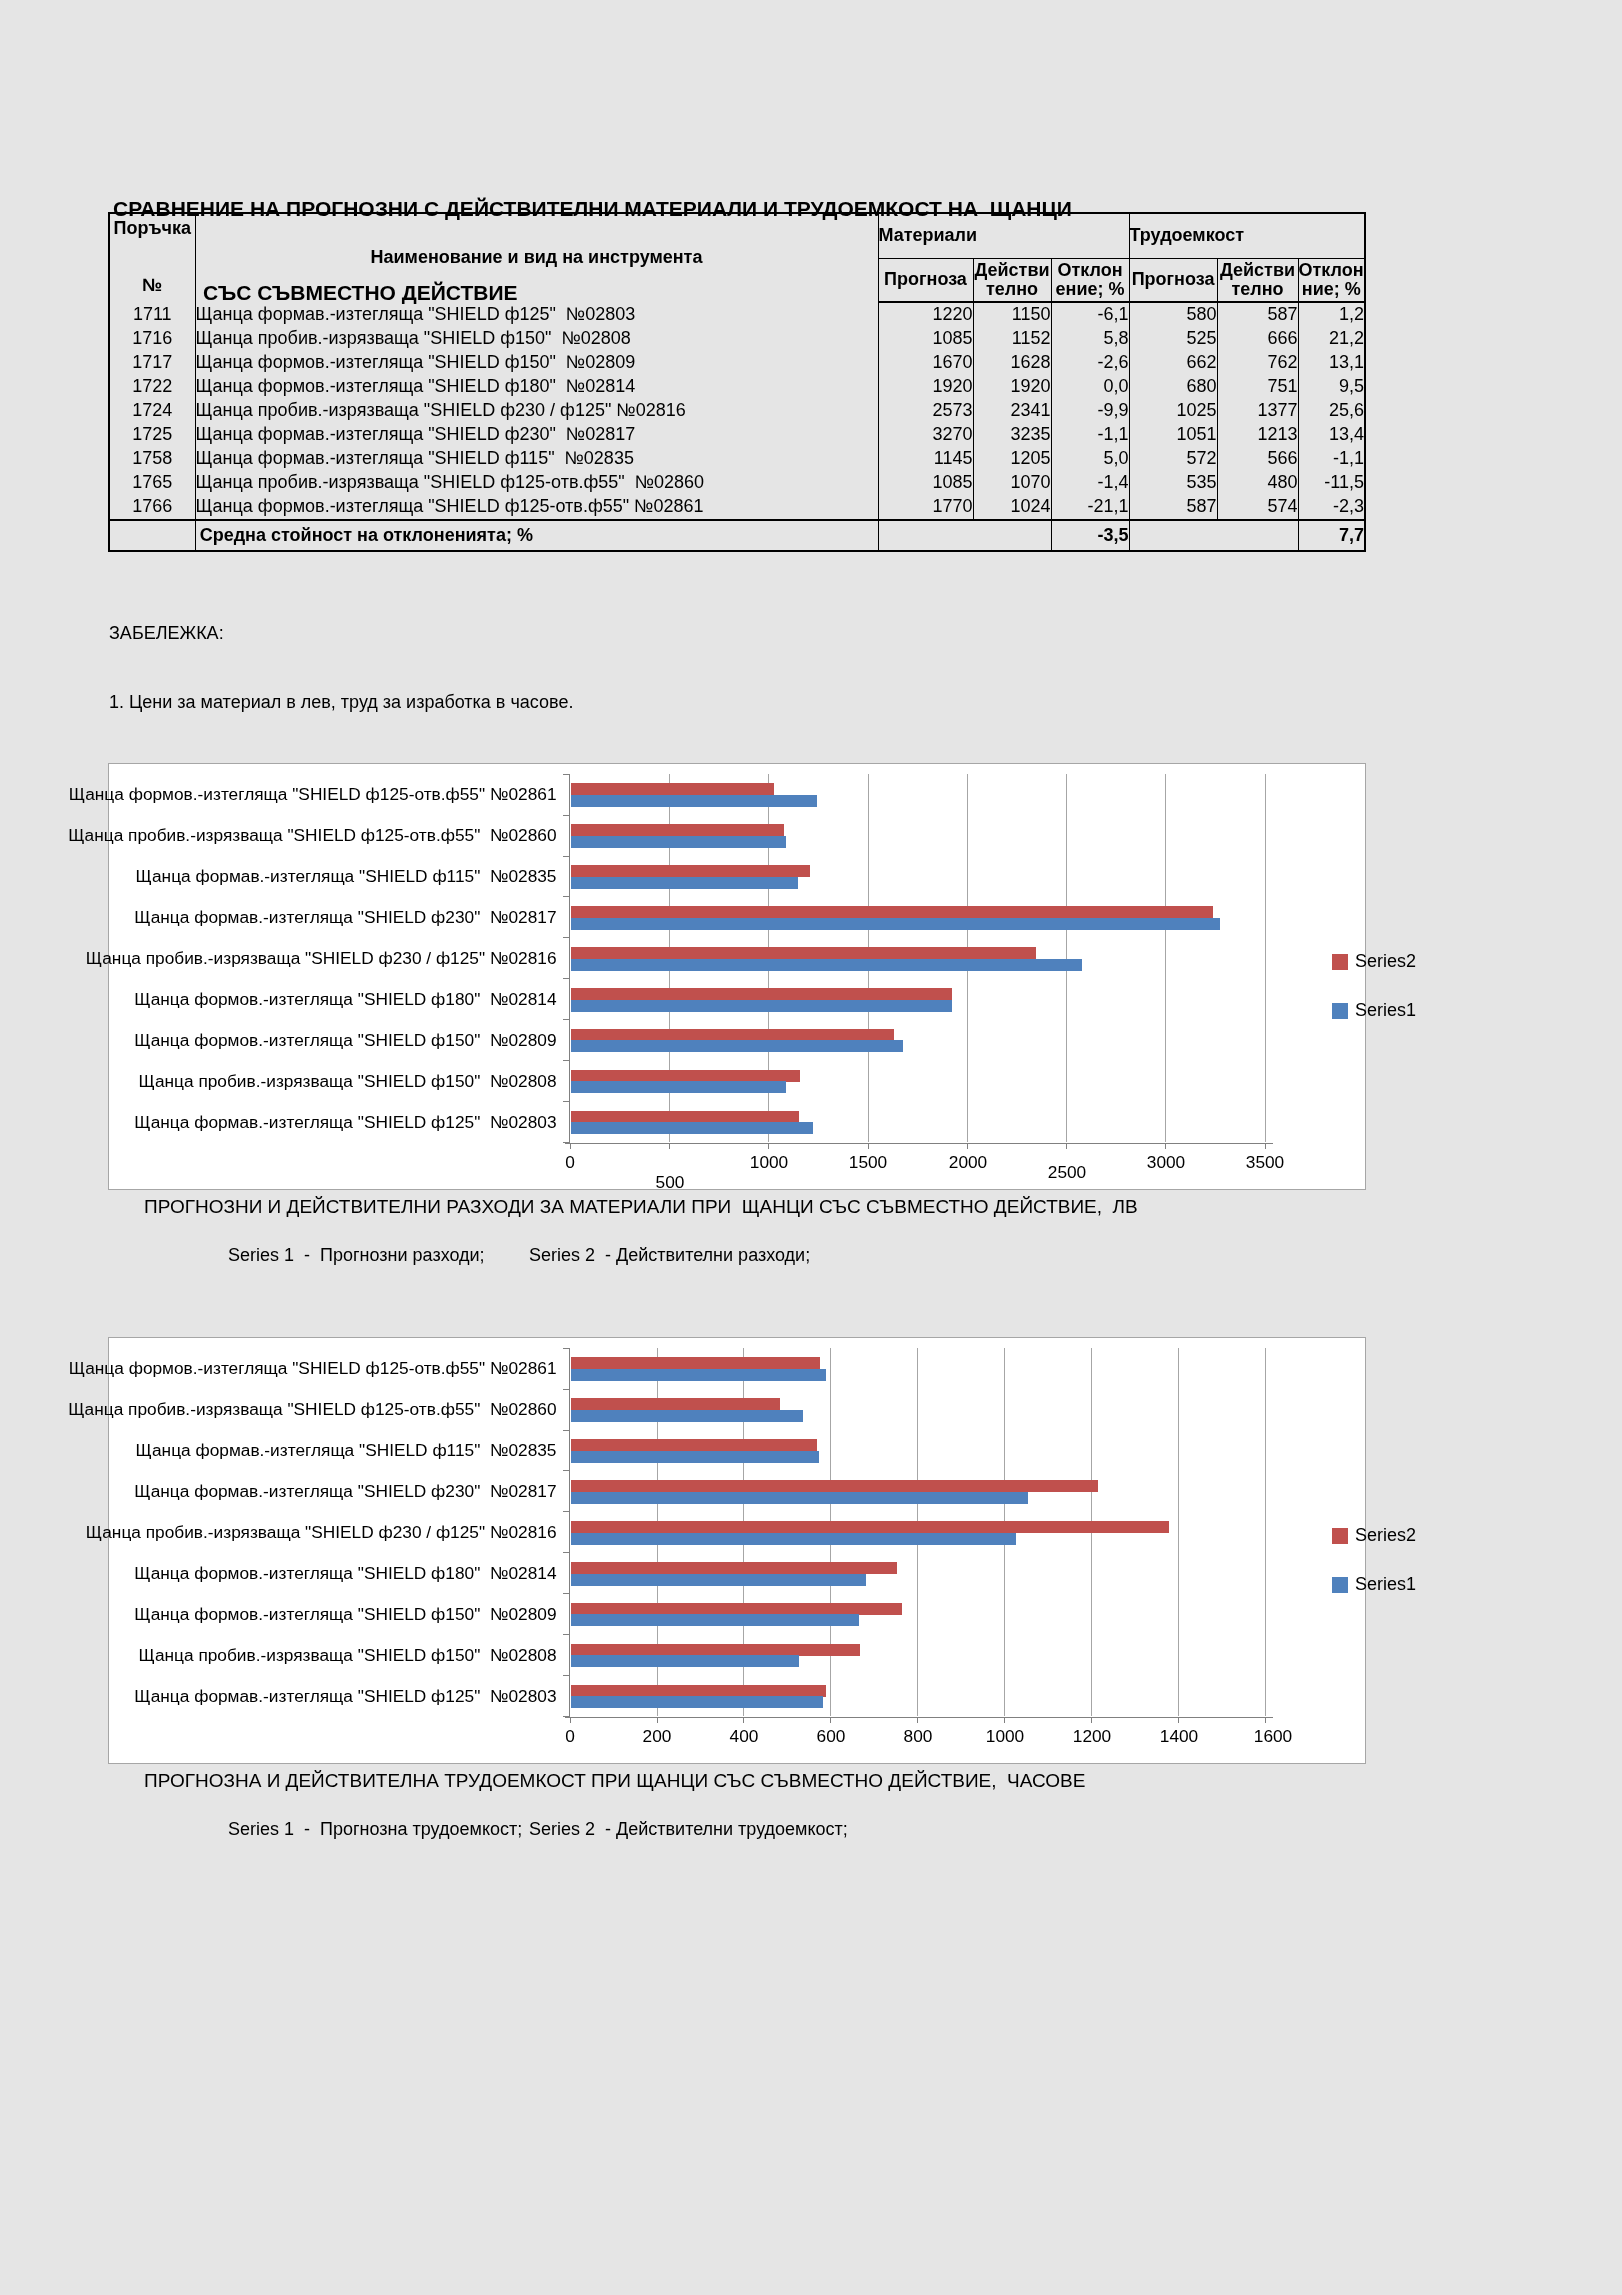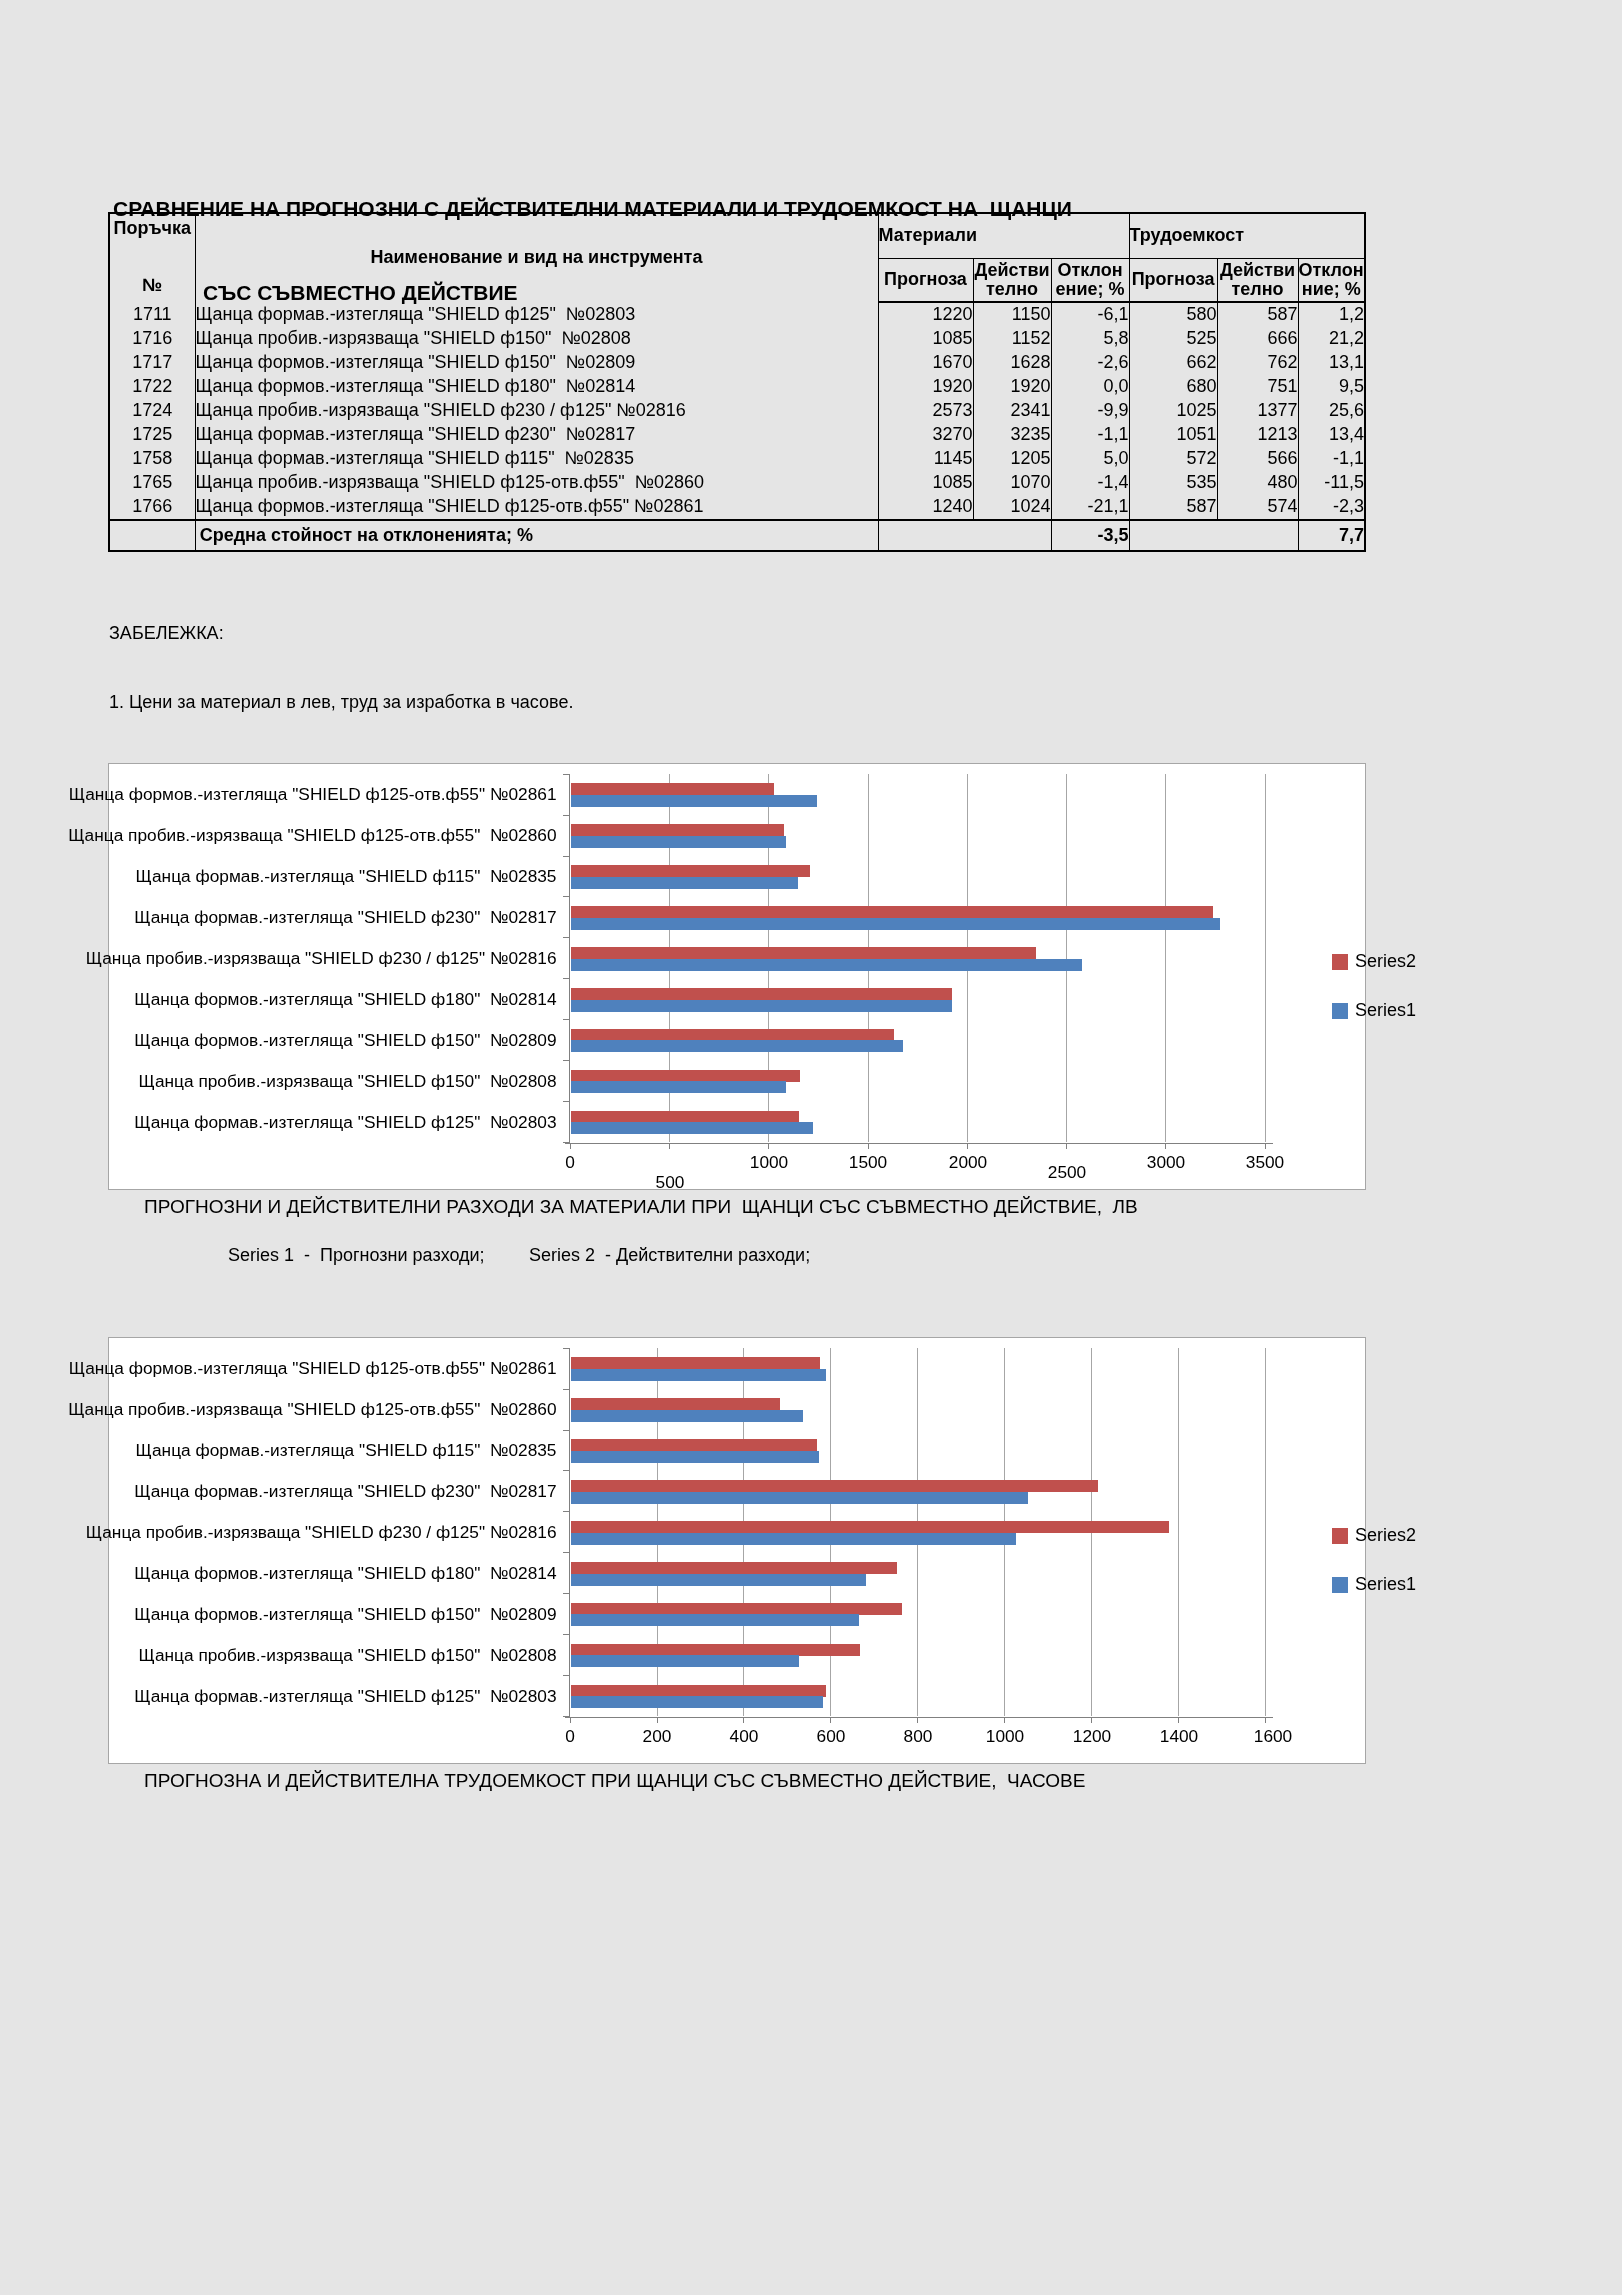--- a/index.html
+++ b/index.html
@@ -174,21 +174,21 @@
           <td class="num">1085</td>
           <td class="num">1070</td>
           <td class="num">-1,4</td>
           <td class="num">535</td>
           <td class="num">480</td>
           <td class="num">-11,5</td>
         </tr>
         <tr>
           <td class="ord">1766</td>
           <td class="nm">Щанца формов.-изтегляща "SHIELD ф125-отв.ф55" №02861</td>
-          <td class="num">1240</td>
+          <td class="num">1770</td>
           <td class="num">1024</td>
           <td class="num">-21,1</td>
           <td class="num">587</td>
           <td class="num">574</td>
           <td class="num">-2,3</td>
         </tr>
         <tr class="summary">
           <td class="ord"></td>
           <td class="nm">Средна стойност на отклоненията; %</td>
           <td class="num" colspan="2"></td>
@@ -357,16 +357,19 @@
         <span>Series2</span>
       </div>
       <div class="leg" style="left: 1183px; top: 236px;">
         <span class="sw" style="background: rgb(79, 129, 189);"></span>
         <span>Series1</span>
       </div>
     </div>
 
   <div class="cap" id="cap-1">
     <div class="cap-title">ПРОГНОЗНА И ДЕЙСТВИТЕЛНА ТРУДОЕМКОСТ ПРИ ЩАНЦИ СЪС СЪВМЕСТНО ДЕЙСТВИЕ,  ЧАСОВЕ</div>
+    <div class="cap-sub">
+      <span class="sn1">Series 1  -  Прогнозна трудоемкост;</span><span>Series 2  - Действителни трудоемкост;</span>
+    </div>
   </div>
 
 </div>
 
 
 </body></html>

